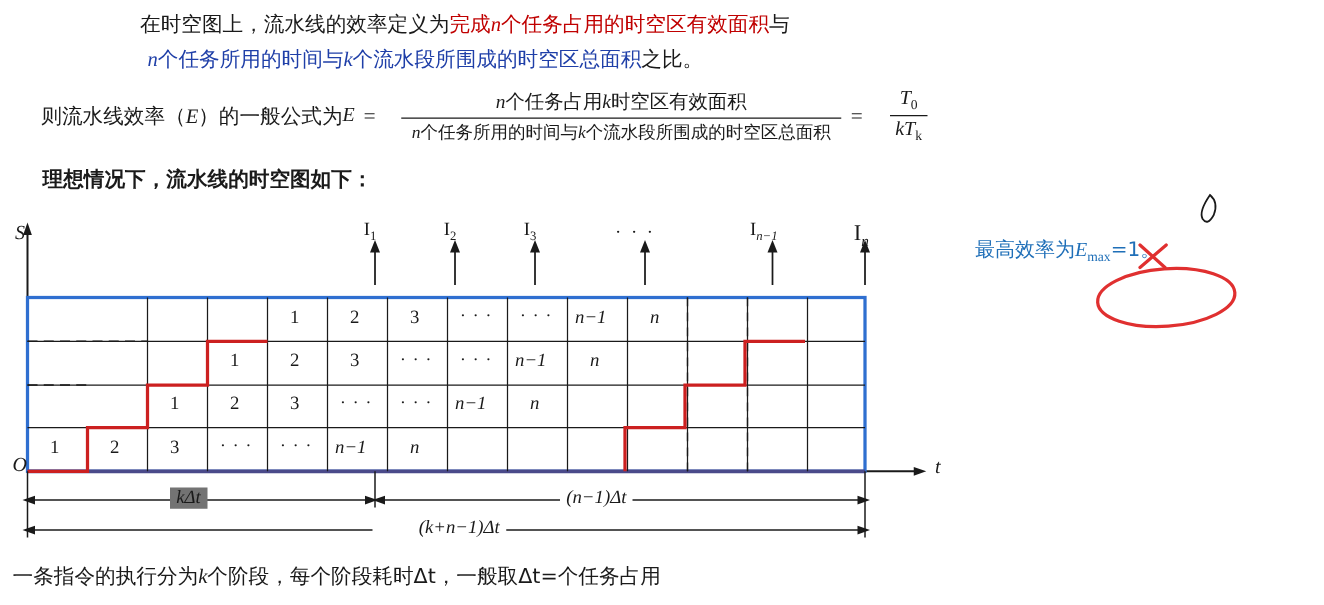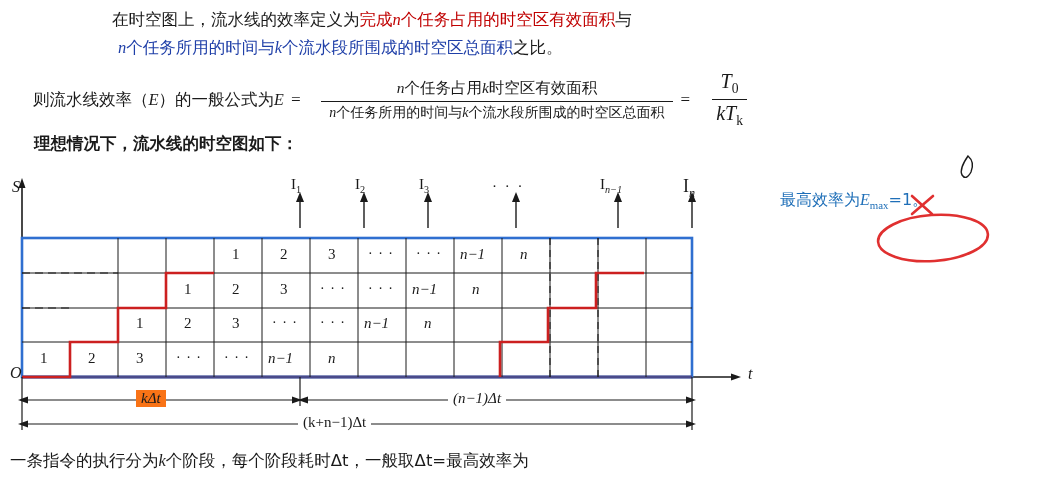--- a/index.html
+++ b/index.html
@@ -27,21 +27,21 @@
   
   #formula-row{
     position:absolute;left:10px;top:70px;width:1040px;
     display:flex;align-items:center;font-size:16px;
   }
   #formula-lead{font-size:16.5px;white-space:nowrap;margin-left:23px;}
   #eq-eq{margin:0 6px;font-style:italic;font-size:17px;}
   .frac{display:inline-flex;flex-direction:column;align-items:center;margin-left:14px;}
   .frac .num{padding:0 8px 2px 8px;font-size:15.5px;white-space:nowrap;}
   .frac .den{padding:2px 8px 0 8px;font-size:14px;white-space:nowrap;border-top:1.4px solid #1a1a1a;}
-  .frac.small .num,.frac.small .den{font-size:20px;padding-left:4px;padding-right:4px;}
+  .frac.small .num,.frac.small .den{font-size:16px;padding-left:4px;padding-right:4px;}
   #eq-eq2{margin:0 8px;font-size:17px;}
 
   
   #ideal-line{
     position:absolute;left:10px;top:133px;
     font-size:16.5px;font-weight:bold;margin-left:24px;
   }
 
   
   #diagram{
@@ -208,36 +208,36 @@
   <span style="position:absolute;left:416px;top:143px;font-size:15px;font-style:italic;">n</span>
 
   <span style="position:absolute;left:32px;top:178px;font-size:15px;">1</span>
   <span style="position:absolute;left:80px;top:178px;font-size:15px;">2</span>
   <span style="position:absolute;left:128px;top:178px;font-size:15px;">3</span>
   <span style="position:absolute;left:168px;top:178px;font-size:14px;letter-spacing:1px;">· · ·</span>
   <span style="position:absolute;left:216px;top:178px;font-size:14px;letter-spacing:1px;">· · ·</span>
   <span style="position:absolute;left:260px;top:178px;font-size:15px;font-style:italic;">n−1</span>
   <span style="position:absolute;left:320px;top:178px;font-size:15px;font-style:italic;">n</span>
 
-  <span style="position:absolute;left:128px;top:218px;font-size:15px;background:#f97316;padding:0 5px;"><span style="font-style:italic;">kΔt</span></span>
+  <span style="position:absolute;left:128px;top:218px;font-size:15px;background:#737373;padding:0 5px;"><span style="font-style:italic;">kΔt</span></span>
   <span style="position:absolute;left:440px;top:218px;font-size:15px;background:#fff;padding:0 5px;"><span style="font-style:italic;">(n−1)Δt</span></span>
-  <span style="position:absolute;left:290px;top:242px;font-size:15px;background:#fff;padding:0 5px;"><span style="">(k+n−1)Δt</span></span>
+  <span style="position:absolute;left:290px;top:242px;font-size:15px;background:#fff;padding:0 5px;"><span style="font-style:italic;margin-left:32px;">(k+n−1)Δt</span></span>
 </div>
 </div>
 
 <svg id="anno-svg" viewBox="0 0 290 140" xmlns="http://www.w3.org/2000/svg">
 
   <path d="M208 6 q7 6 3 16 q-5 9 -9 3 q-3 -6 6 -19 z" fill="none" stroke="#1a1a1a" stroke-width="1.4"></path>
 
   <path d="M152 46 l20 18 M173 46 l-21 18" stroke="#e03030" stroke-width="2.6" fill="none" stroke-linecap="round"></path>
 
   <ellipse cx="173" cy="88" rx="55" ry="23" fill="none" stroke="#e03030" stroke-width="2.6" transform="rotate(-4 173 88)"></ellipse>
 </svg>
 
 <div id="annotation">
   <div>
     <span class="zh">最高效率为</span><span style="font-style:italic;">E</span><sub>max</sub><span class="zh">=1。</span>
   </div>
 </div>
 
 <div id="bottom-line" class="zh">
-  <span>一条指令的执行分为</span><span class="bold ital">k</span><span>个阶段，每个阶段耗时</span><span class="bold">Δt</span><span>，一般取</span><span class="bold">Δt</span><span>=最高效率为</span>
+  <span>一条指令的执行分为</span><span class="bold ital">k</span><span>个阶段，每个阶段耗时</span><span class="bold">Δt</span><span>，一般取</span><span class="bold">Δt</span><span>=个任务占用</span>
 </div>
 
 </body></html>

